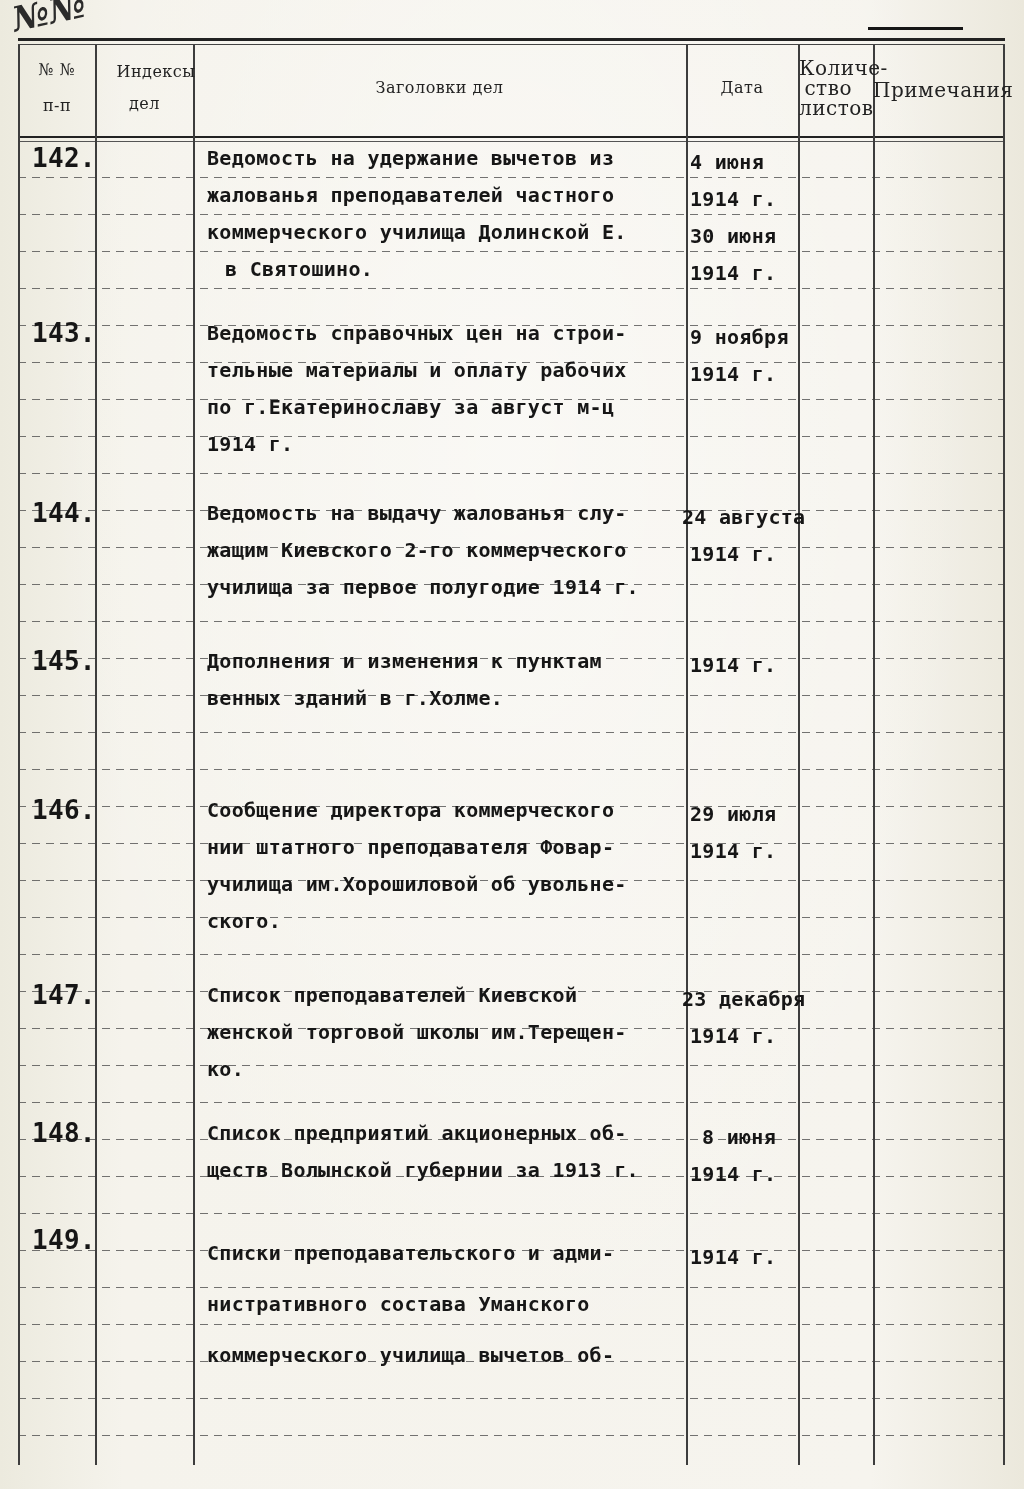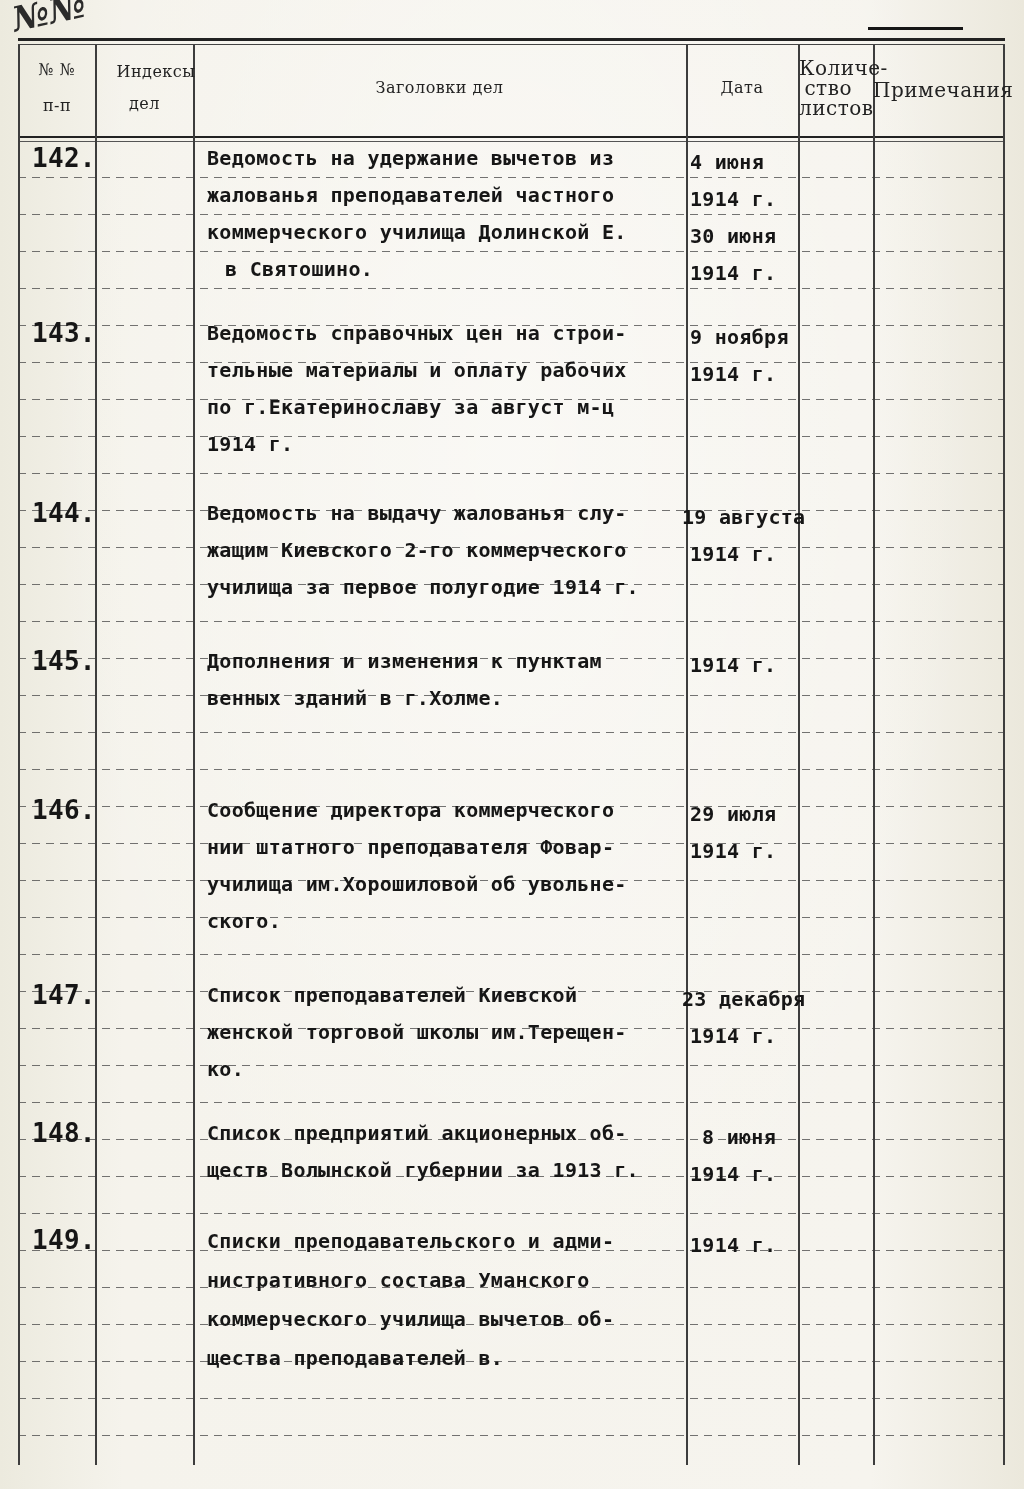--- a/index.html
+++ b/index.html
@@ -36,21 +36,21 @@
     letter-spacing:0.5px;
   }
   .hdr.small{font-size:20px;}
   
   .tw{font-weight:bold;font-size:20px;letter-spacing:0.3px;color:#161616;}
   .entry{position:absolute;left:0;right:0;}
   .entry .num{position:absolute;left:32px;top:0;width:70px;height:37px;line-height:37px;font-size:26px;}
   .entry .lines{position:absolute;left:207px;top:0;width:480px;}
   .entry .dates{position:absolute;left:690px;top:4px;width:112px;}
   .title-line,.date-line{height:37px;line-height:37px;white-space:nowrap;}
-  .entry.tall .title-line,.entry.tall .date-line{height:39px;line-height:39px;}
+  .entry.tall .title-line,.entry.tall .date-line{height:39px;line-height:39px;margin-top:12px;}
   
   .hw{
     position:absolute;left:12px;top:-8px;
     font-family:"DejaVu Serif", serif;
     font-style:italic;font-weight:bold;font-size:34px;color:#2b2b2b;
     transform:rotate(-12deg);
   }
 </style>
 </head>
 <body>
@@ -117,21 +117,21 @@
   </div>
 
   <div class="entry" style="top:495px">
     <div class="num tw">144.</div>
     <div class="lines">
       <div class="title-line tw">Ведомость на выдачу жалованья слу-</div>
       <div class="title-line tw">жащим Киевского 2-го коммерческого</div>
       <div class="title-line tw">училища за первое полугодие 1914 г.</div>
     </div>
     <div class="dates">
-      <div class="date-line tw" style="margin-left:-8px">19 августа</div>
+      <div class="date-line tw" style="margin-left:-8px">24 августа</div>
       <div class="date-line tw">1914 г.</div>
     </div>
   </div>
 
   <div class="entry" style="top:643px">
     <div class="num tw">145.</div>
     <div class="lines">
       <div class="title-line tw">Дополнения и изменения к пунктам</div>
       <div class="title-line tw">венных зданий в г.Холме.</div>
     </div>
@@ -178,20 +178,19 @@
       <div class="date-line tw">1914 г.</div>
     </div>
   </div>
 
   <div class="entry tall" style="top:1222px">
     <div class="num tw">149.</div>
     <div class="lines">
       <div class="title-line tw">Списки преподавательского и адми-</div>
       <div class="title-line tw">нистративного состава Уманского</div>
       <div class="title-line tw">коммерческого училища вычетов об-</div>
-      <div class="title-line tw">щества преподавателей в.</div>
     </div>
     <div class="dates">
       <div class="date-line tw">1914 г.</div>
     </div>
   </div>
 
 </div>
 
 </body></html>

